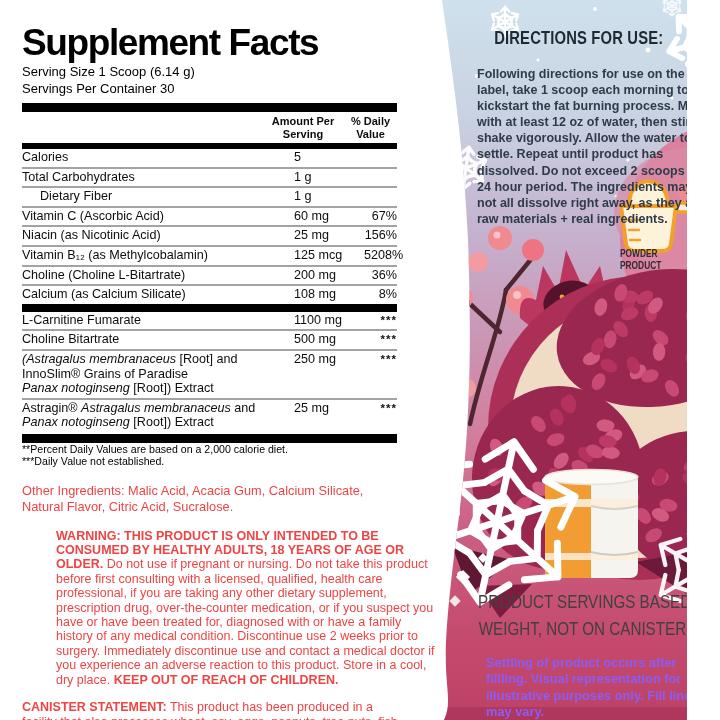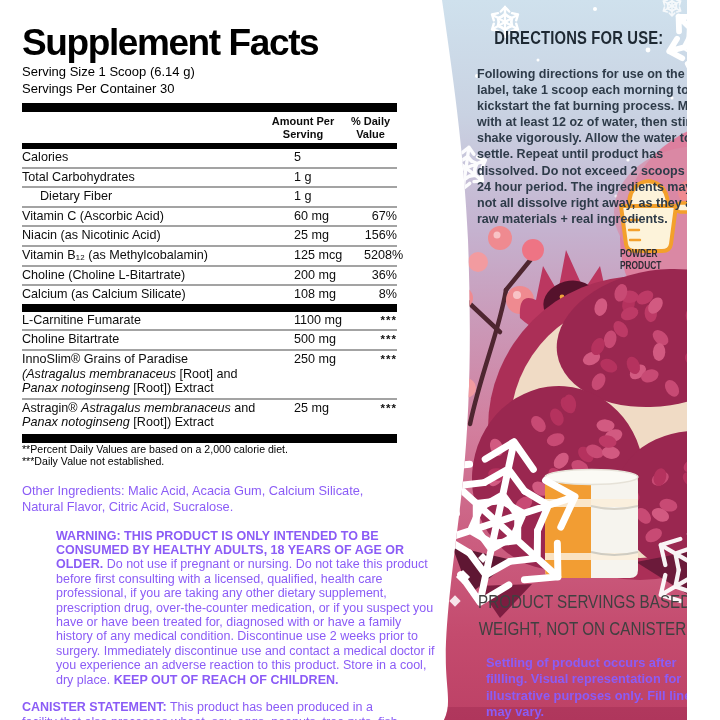--- a/index.html
+++ b/index.html
@@ -23,21 +23,21 @@
         font-size:12.6px;line-height:14.6px;}
   #rows1 .frow:last-child,#rows2 .frow:last-child{border-bottom:none;}
   .fname.ind{padding-left:18px;}
   .famt{text-align:left;}
   .fdv{text-align:right;}
   .fdv.ast{letter-spacing:1px;font-weight:bold;font-size:11.5px;}
   .it{font-style:italic;}
   .nline{white-space:nowrap;}
   .footnote{width:375px;font-size:10.6px;line-height:12.4px;color:#000;}
   .footnote:first-of-type{margin-top:5px;}
-  .para{width:382px;margin:0;color:#8b5cf6;}
+  .para{width:382px;margin:0;color:#ef4444;}
   #other-ing{margin-top:15px;font-size:12.8px;line-height:16.4px;}
   #warning{margin-top:13px;font-size:12.5px;line-height:14.4px;margin-left:34px;}
   #allergen{margin-top:13px;font-size:12.5px;line-height:14.6px;}
   .b{font-weight:bold;}
 
   
   .cond{display:inline-block;transform:scaleX(.8);transform-origin:50% 50%;white-space:nowrap;}
   .condL{display:inline-block;transform:scaleX(.76);transform-origin:0 50%;white-space:nowrap;}
   #directions-title{position:absolute;left:448px;top:27px;width:262px;text-align:center;
       font-size:18.5px;font-weight:bold;letter-spacing:.2px;color:#1e2933;}
@@ -142,22 +142,22 @@
         </div>
         <div class="frow">
           <div class="fname">
             <div class="nline"><span>Choline Bitartrate</span></div>
           </div>
           <div class="famt">500 mg</div>
           <div class="fdv ast">***</div>
         </div>
         <div class="frow">
           <div class="fname">
+            <div class="nline"><span class="it">(Astragalus membranaceus</span><span> [Root] and</span></div>
             <div class="nline"><span>InnoSlim® Grains of Paradise</span></div>
-            <div class="nline"><span class="it">(Astragalus membranaceus</span><span> [Root] and</span></div>
             <div class="nline"><span class="it">Panax notoginseng</span><span> [Root]) Extract</span></div>
           </div>
           <div class="famt">250 mg</div>
           <div class="fdv ast">***</div>
         </div>
         <div class="frow">
           <div class="fname">
             <div class="nline"><span>Astragin® </span><span class="it">Astragalus membranaceus</span><span> and</span></div>
             <div class="nline"><span class="it">Panax notoginseng</span><span> [Root]) Extract</span></div>
           </div>

